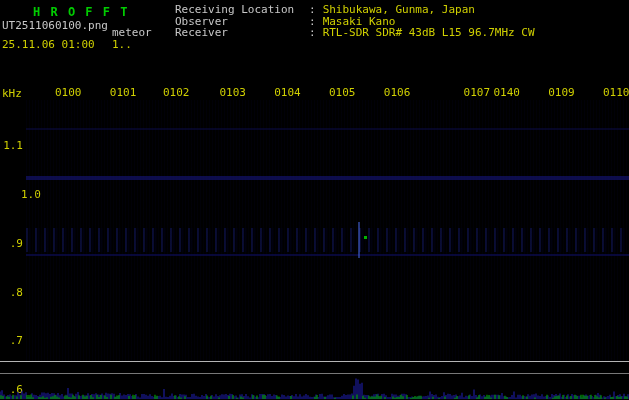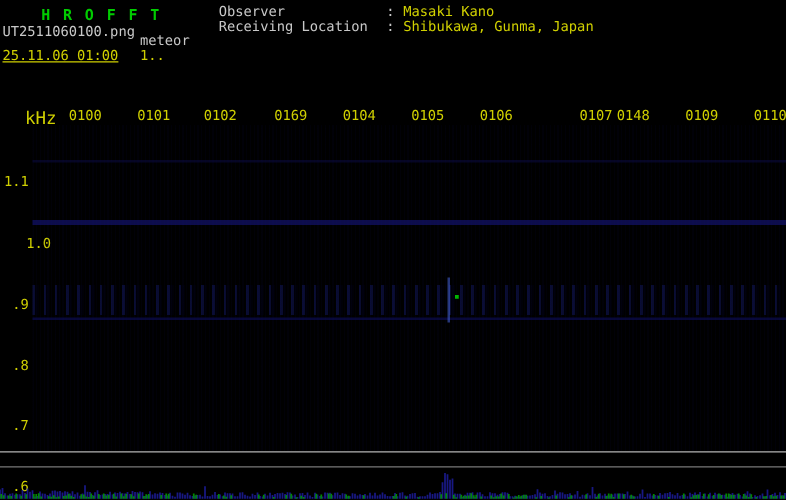--- a/index.html
+++ b/index.html
@@ -6,28 +6,28 @@
   html,body{background:#000;}
   .screen{
     position:relative;width:629px;height:400px;overflow:hidden;
     background:var(--background,#000);
     font-family:"DejaVu Sans Mono","Liberation Mono",monospace;
   }
   .abs{position:absolute;}
   .app-title{left:33px;top:5px;font-size:12px;font-weight:bold;letter-spacing:1.5px;color:var(--title-green,#0c0);}
   .filename{left:2px;top:19px;font-size:11px;color:var(--label-gray,#c8c8c8);}
   .obsname{left:112px;top:26px;font-size:11px;color:var(--label-gray,#c8c8c8);}
-  .datetime{left:2px;top:38px;font-size:11px;color:var(--axis-yellow,#d0d000);text-decoration:underline;}
+  .datetime{left:2px;top:38px;font-size:11px;color:var(--axis-yellow,#d0d000);}
   .counter{left:112px;top:38px;font-size:11px;color:var(--axis-yellow,#d0d000);}
   .hdr-info{left:175px;top:4px;}
   .inforow{font-size:11px;line-height:11.5px;color:var(--label-gray,#c8c8c8);white-space:nowrap;}
   .inforow .lbl{display:inline-block;width:134px;}
   .inforow .sep{display:inline-block;margin-right:7px;}
   .inforow .val{color:var(--axis-yellow,#d0d000);}
-  .khz{left:20px;top:87px;font-size:14px;color:var(--axis-yellow,#d0d000);}
+  .khz{left:2px;top:87px;font-size:11px;color:var(--axis-yellow,#d0d000);}
   .time-axis{left:0;top:86px;width:629px;height:12px;}
   .ttick{position:absolute;top:0;font-size:11px;color:var(--axis-yellow,#d0d000);}
   .freq-axis{left:0;top:16px;width:24px;height:400px;}
   .ftick{position:absolute;left:1px;width:22px;text-align:right;font-size:11px;color:var(--axis-yellow,#d0d000);}
   .plot{
     left:26px;top:100px;width:603px;height:261px;
     background:repeating-linear-gradient(90deg, rgba(10,10,80,0.10) 0 1px, transparent 1px 3px);
   }
   .plot>div{position:absolute;}
   .band{left:0;width:603px;}
@@ -47,35 +47,36 @@
 
 <div class="screen">
 
   <div class="abs app-title">H R O F F T</div>
   <div class="abs filename">UT2511060100.png</div>
   <div class="abs obsname">meteor</div>
   <div class="abs datetime">25.11.06 01:00</div>
   <div class="abs counter">1..</div>
 
   <div class="abs hdr-info">
+    <div class="inforow"><span class="lbl">Receiving Location</span><span class="sep">:</span><span class="val">Shibukawa, Gunma, Japan</span></div>
     <div class="inforow"><span class="lbl">Observer</span><span class="sep">:</span><span class="val">Masaki Kano</span></div>
-    <div class="inforow"><span class="lbl">Receiving Location</span><span class="sep">:</span><span class="val">Shibukawa, Gunma, Japan</span></div>
+    <div class="inforow"><span class="lbl">Receiver</span><span class="sep">:</span><span class="val">RTL-SDR SDR# 43dB L15 96.7MHz CW</span></div>
   </div>
 
   <div class="abs khz">kHz</div>
   <div class="abs time-axis">
       <span class="ttick" style="left: 55px;">0100</span>
       <span class="ttick" style="left: 109.8px;">0101</span>
       <span class="ttick" style="left: 163px;">0102</span>
-      <span class="ttick" style="left: 219.4px;">0169</span>
+      <span class="ttick" style="left: 219.4px;">0103</span>
       <span class="ttick" style="left: 274.2px;">0104</span>
       <span class="ttick" style="left: 329px;">0105</span>
       <span class="ttick" style="left: 383.8px;">0106</span>
       <span class="ttick" style="left: 438.6px; padding-left: 25px;">0107</span>
-      <span class="ttick" style="left: 493.4px;">0148</span>
+      <span class="ttick" style="left: 493.4px;">0140</span>
       <span class="ttick" style="left: 548.2px;">0109</span>
       <span class="ttick" style="left: 603px;">0110</span>
     </div>
   <div class="abs freq-axis">
       <span class="ftick" style="top: 123px;">1.1</span>
       <span class="ftick" style="top: 172px; padding-left: 20px;">1.0</span>
       <span class="ftick" style="top: 221px;">.9</span>
       <span class="ftick" style="top: 270px;">.8</span>
       <span class="ftick" style="top: 318px;">.7</span>
       <span class="ftick" style="top: 367px;">.6</span>

